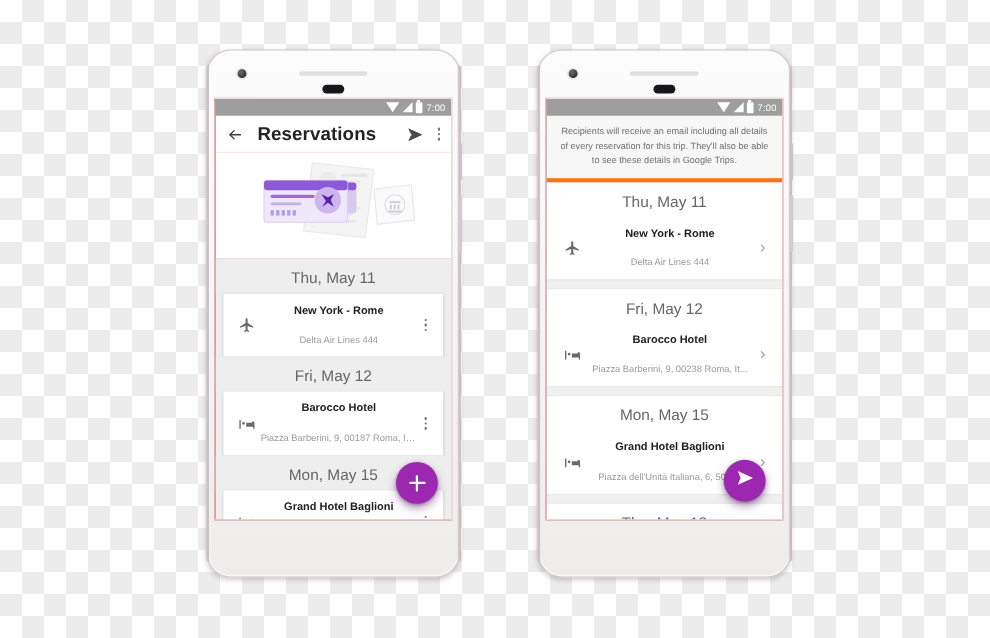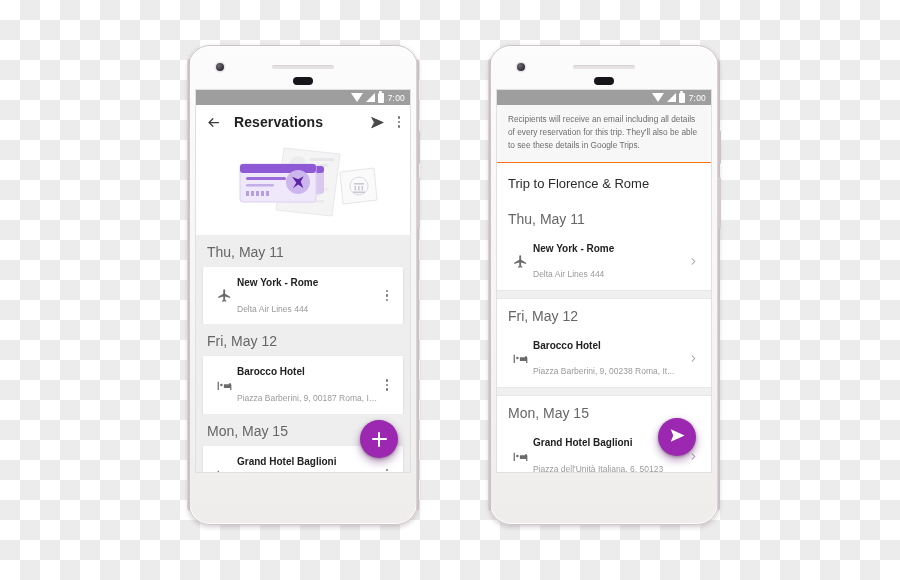--- a/index.html
+++ b/index.html
@@ -45,37 +45,37 @@
     box-shadow:0 0 0 1.5px #e8e5e6;
   }
   .sensor{
     position:absolute;left:50%;transform:translateX(-50%);top:32px;
     width:20px;height:8px;border-radius:5px;background:#17161a;
   }
 
   .screen{
     position:absolute;left:7px;right:7px;top:44px;height:384px;
     background:#b91c1c;overflow:hidden;
-    border:1px solid #e2dfe0;box-sizing:border-box;
+    border:1px solid #e2dfe0;box-sizing:border-box;text-align:center;
   }
 
   
   .statusbar{
     height:15px;background:#9e9e9e;display:flex;align-items:center;
     justify-content:flex-end;padding-right:5px;gap:3px;
   }
   .sb-wifi{width:0;height:0;border-left:6px solid transparent;border-right:6px solid transparent;border-top:9px solid #fff;}
   .sb-signal{width:0;height:0;border-left:9px solid transparent;border-bottom:9px solid #fff;}
   .sb-batt{width:6px;height:10px;background:#fff;border-radius:1px;position:relative;}
   .sb-batt:before{content:"";position:absolute;left:1.5px;top:-2px;width:3px;height:2px;background:#fff;border-radius:1px;}
   .sb-time{color:#fff;font-size:8.5px;letter-spacing:.2px;margin-left:1px;}
 
   
   .appbar{height:34px;background:#fff;display:flex;align-items:center;padding:0 10px;}
-  .appbar .title{font-size:14px;color:#222;font-weight:bold;letter-spacing:.1px;}
+  .appbar .title{font-size:17px;color:#222;font-weight:bold;letter-spacing:.1px;}
   .ic{flex:none;display:flex;align-items:center;justify-content:center;}
   .ic svg{display:block;}
   .spacer{flex:1;}
   .gap{width:13px;}
 
   
   .hero{height:96px;background:#fff;position:relative;}
   .hero svg{position:absolute;left:50%;top:50%;transform:translate(-50%,-50%);}
 
   
@@ -96,21 +96,21 @@
   .li-sub{font-size:8.5px;color:#9a9a9a;line-height:1.4;margin-top:14px;white-space:nowrap;overflow:hidden;text-overflow:ellipsis;}
   .li-end{width:16px;flex:none;display:flex;align-items:center;justify-content:center;color:#8a8a8a;}
   .kebab{display:flex;flex-direction:column;gap:2px;align-items:center;}
   .kebab i{width:2.5px;height:2.5px;border-radius:50%;background:#757575;display:block;}
 
   
   .sect{background:#fff;}
   .sect-gap{height:7px;background:#f0f0f0;border-top:1px solid #e8e8e8;border-bottom:1px solid #e8e8e8;}
   .notice{
     background:#f7f7f7;padding:8px 11px 10px 11px;font-size:8.3px;color:#6e6e6e;line-height:1.55;
-    border-bottom:1px solid #f97316;
+    border-bottom:4px solid #f97316;
   }
   .trip-title{padding:13px 11px 11px 11px;font-size:13px;color:#2b2b2b;background:#fff;}
 
   
   .fab{
     position:absolute;width:38px;height:38px;border-radius:50%;
     background:#9c27b0;display:flex;align-items:center;justify-content:center;
     box-shadow:0 4px 8px rgba(80,10,95,.42),0 1px 3px rgba(0,0,0,.3);
     color:#fff;
   }
@@ -289,21 +289,20 @@
       <div class="statusbar">
         <div class="sb-wifi"></div>
         <div class="sb-signal"></div>
         <div class="sb-batt"></div>
         <div class="sb-time">7:00</div>
       </div>
 
 
       <div class="notice">Recipients will receive an email including all details of every reservation for this trip. They'll also be able to see these details in Google Trips.</div>
 
-      <div class="trip-title">Trip to Florence &amp; Rome</div>
 
       <div class="sect">
 
         <div class="daterow" style="background:#fff;">Thu, May 11</div>
         <div class="litem">
           <div class="li-icon">
             <svg width="15" height="15" viewBox="0 0 24 24" fill="#6b6b6b">
                 <path d="M21 16v-2l-8-5V3.5A1.5 1.5 0 0 0 11.5 2 1.5 1.5 0 0 0 10 3.5V9l-8 5v2l8-2.5V19l-2 1.5V22l3.5-1 3.5 1v-1.5L13 19v-5.5L21 16z"></path>
               </svg>
           </div>

